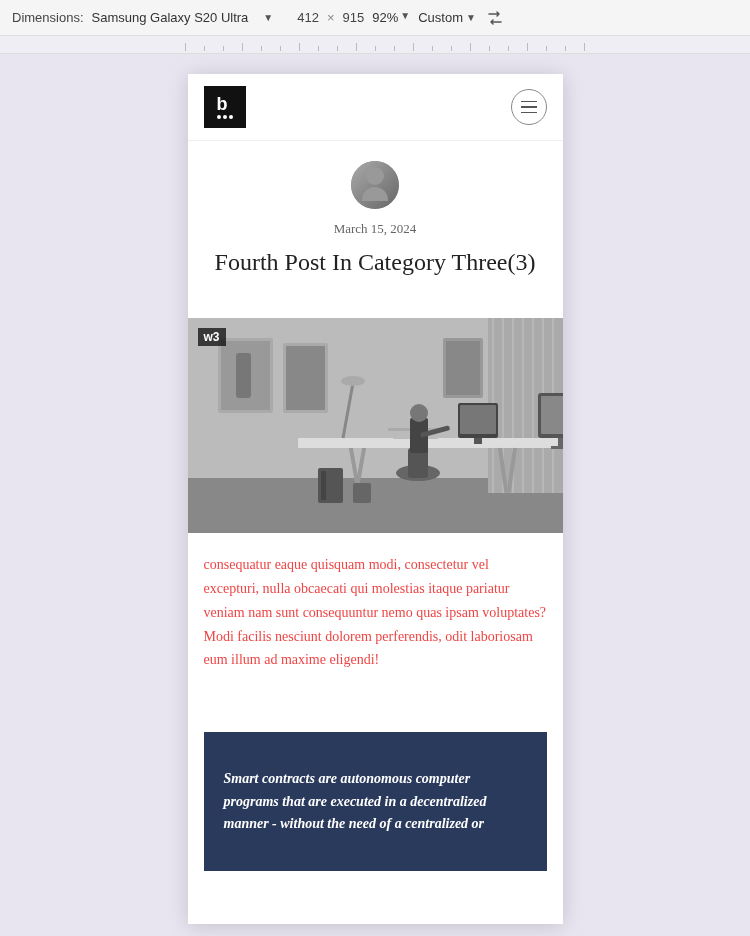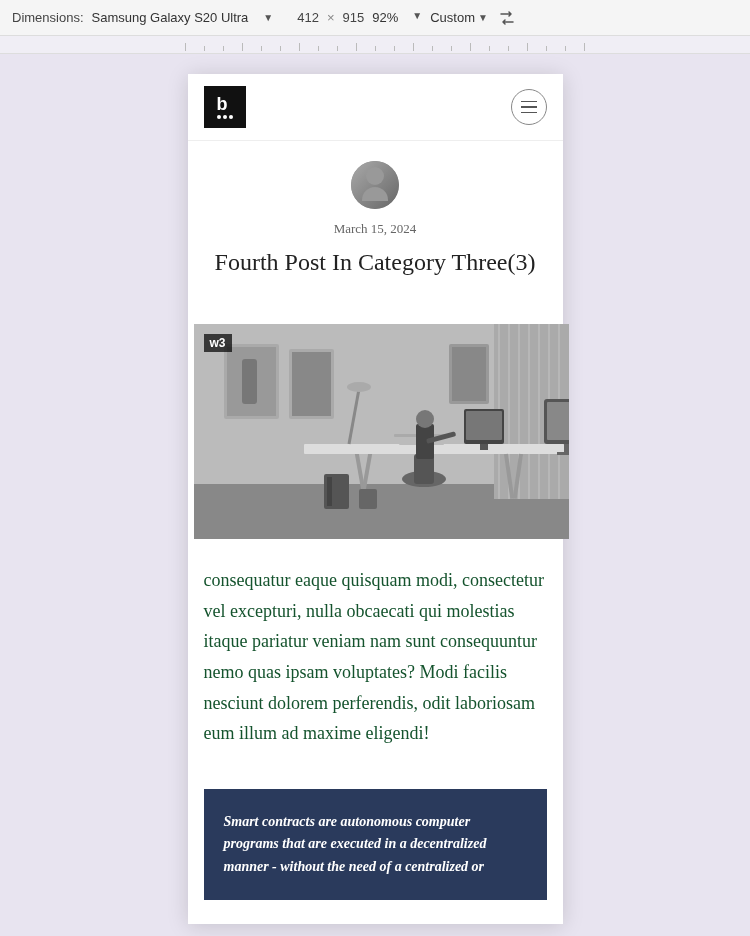--- a/index.html
+++ b/index.html
@@ -56,21 +56,21 @@
     }
 
     .toolbar-x {
       color: #888;
       font-size: 13px;
     }
 
     .toolbar-zoom-dropdown {
       display: flex;
       align-items: flex-start;
-      gap: 14px;
+      gap: 2px;
       cursor: pointer;
       font-size: 13px;
     }
 
     .toolbar-custom-dropdown {
       display: flex;
       align-items: center;
       gap: 3px;
       cursor: pointer;
       font-size: 13px;
@@ -256,21 +256,21 @@
       font-weight: normal;
       color: #222;
       line-height: 1.3;
       margin-bottom: 20px;
       text-align: center;
     }
 
     
     .featured-image-container {
       width: 100%;
-      margin: 6px;
+      margin: 0;
       position: relative;
     }
 
     .featured-image {
       width: 100%;
       height: 215px;
       background: #888;
       position: relative;
       overflow: hidden;
     }
@@ -297,31 +297,31 @@
     }
 
     
     .post-body {
       padding: 20px 16px;
       text-align: left;
     }
 
     .post-text {
       font-family: Georgia, serif;
-      font-size: 18px;
+      font-size: 14px;
       line-height: 1.7;
-      color: #14532d;
-      margin-bottom: 20px;
+      color: #ef4444;
+      margin-bottom: 32px;
     }
 
     
     .quote-block {
       background: #2a3a5c;
-      padding: 22px 20px;
-      margin: 0 16px;
+      padding: 36px 20px;
+      margin: 8px 16px;
     }
 
     .quote-text {
       font-family: Georgia, serif;
       font-size: 14px;
       font-style: italic;
       font-weight: bold;
       color: #ffffff;
       line-height: 1.6;
     }

